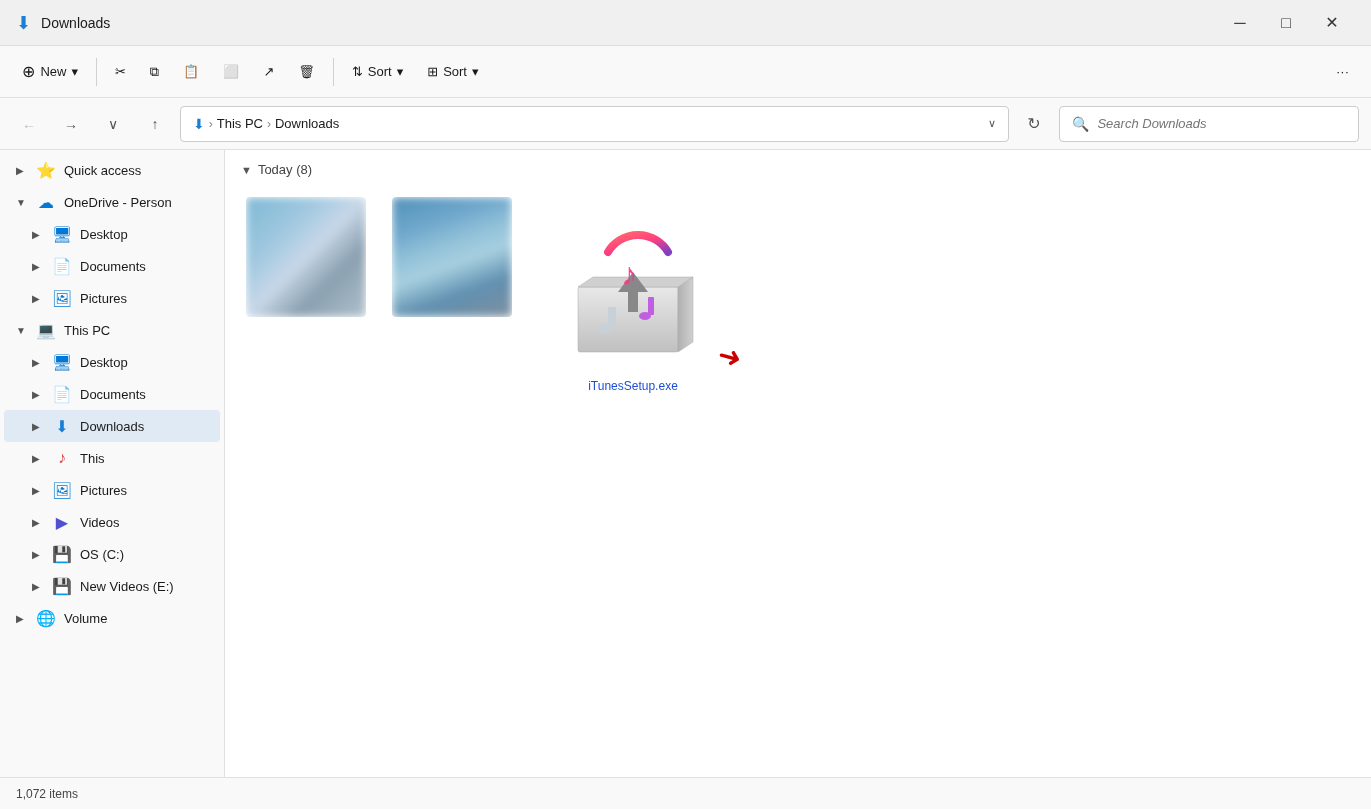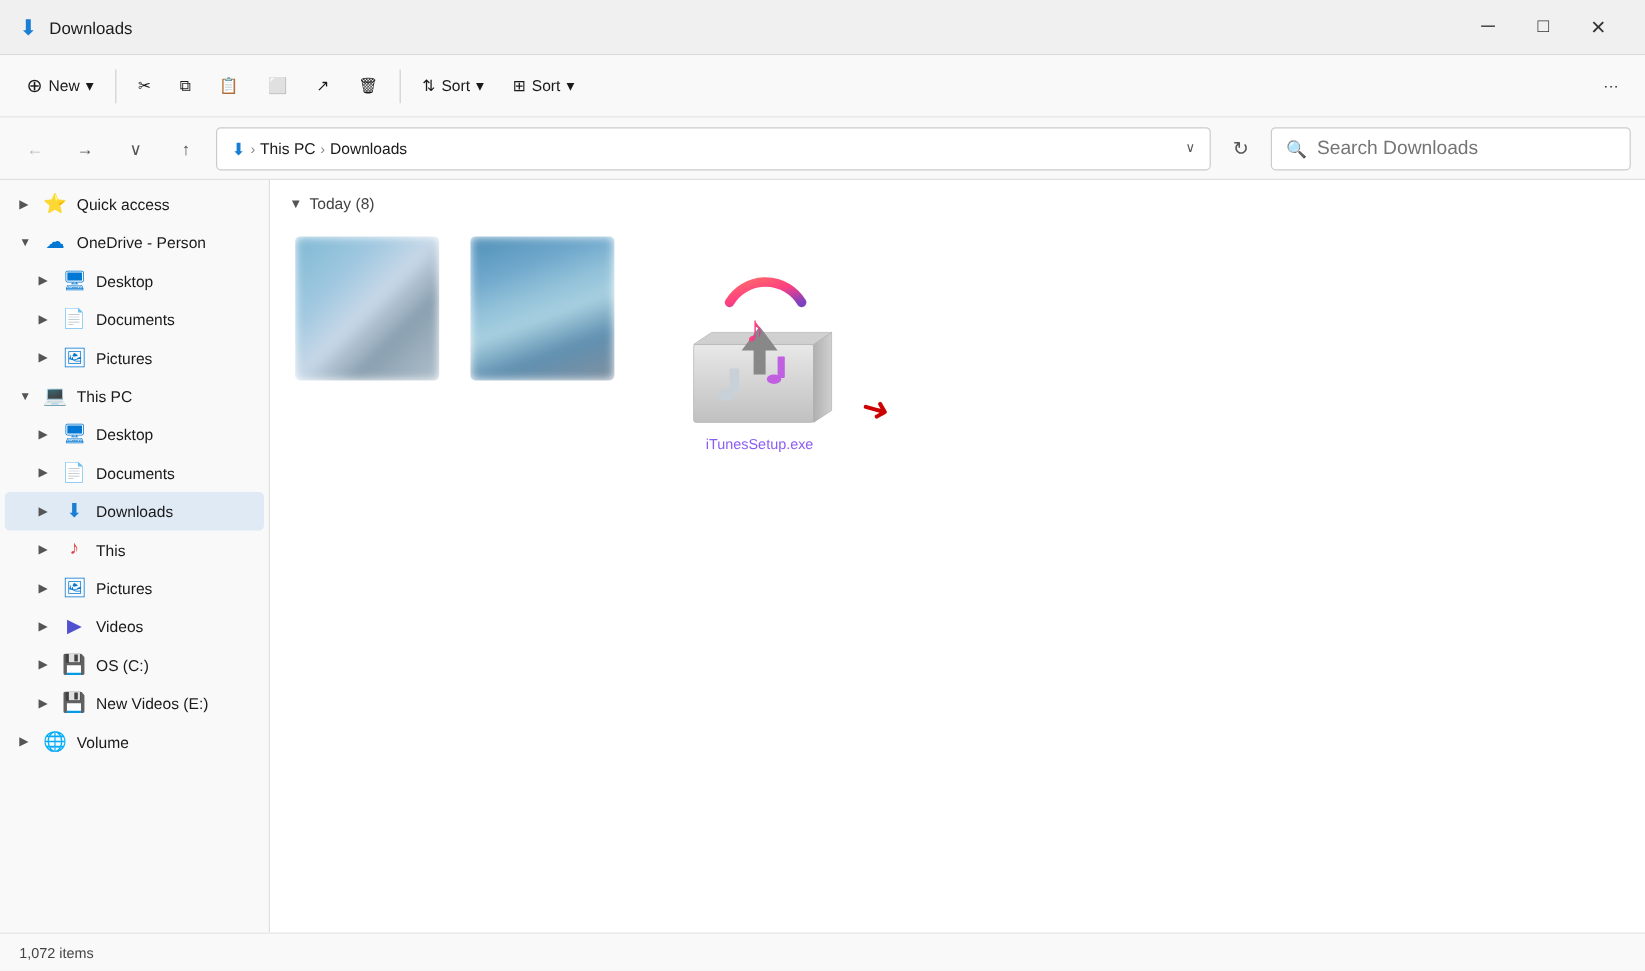--- a/index.html
+++ b/index.html
@@ -63,22 +63,22 @@
       cursor: pointer; border-radius: 4px; font-size: 16px; color: #555;
       display: flex; align-items: center; justify-content: center;
     }
     .search-box {
       display: flex; align-items: center; gap: 8px;
       background: white; border: 1px solid #ccc; border-radius: 4px;
       padding: 6px 12px; height: 36px; width: 300px;
     }
     .search-icon { color: #888; font-size: 14px; }
     .search-input {
-      border: none; outline: none; font-size: 16px; color: #888;
-      background: transparent; width: 100%;
+      border: none; outline: none; font-size: 13px; color: #888;
+      background: transparent; width: 100%; font-style: italic;
     }
 
     
     .main-layout { display: flex; height: calc(809px - 46px - 52px - 52px - 32px); }
 
     
     .sidebar {
       width: 225px; background: #f9f9f9; border-right: 1px solid #e0e0e0;
       overflow-y: auto; flex-shrink: 0; padding: 4px 0;
     }
@@ -138,21 +138,21 @@
     
     ::-webkit-scrollbar { width: 8px; }
     ::-webkit-scrollbar-track { background: #f0f0f0; }
     ::-webkit-scrollbar-thumb { background: #c0c0c0; border-radius: 4px; }
 
     
     .itunes-wrapper {
       display: flex; flex-direction: column; align-items: center;
       padding: 8px; cursor: pointer; border-radius: 4px; width: 200px;
     }
-    .itunes-label { font-size: 12px; color: #8b5cf6; margin-top: 6px; }
+    .itunes-label { font-size: 12px; color: #1d4ed8; margin-top: 22px; }
   </style>
 </head>
 <body>
 
 <div class="title-bar">
   <div class="title-bar-left">
     <span class="title-icon">⬇</span>
     <span class="title-text">Downloads</span>
   </div>
   <div class="title-controls">

